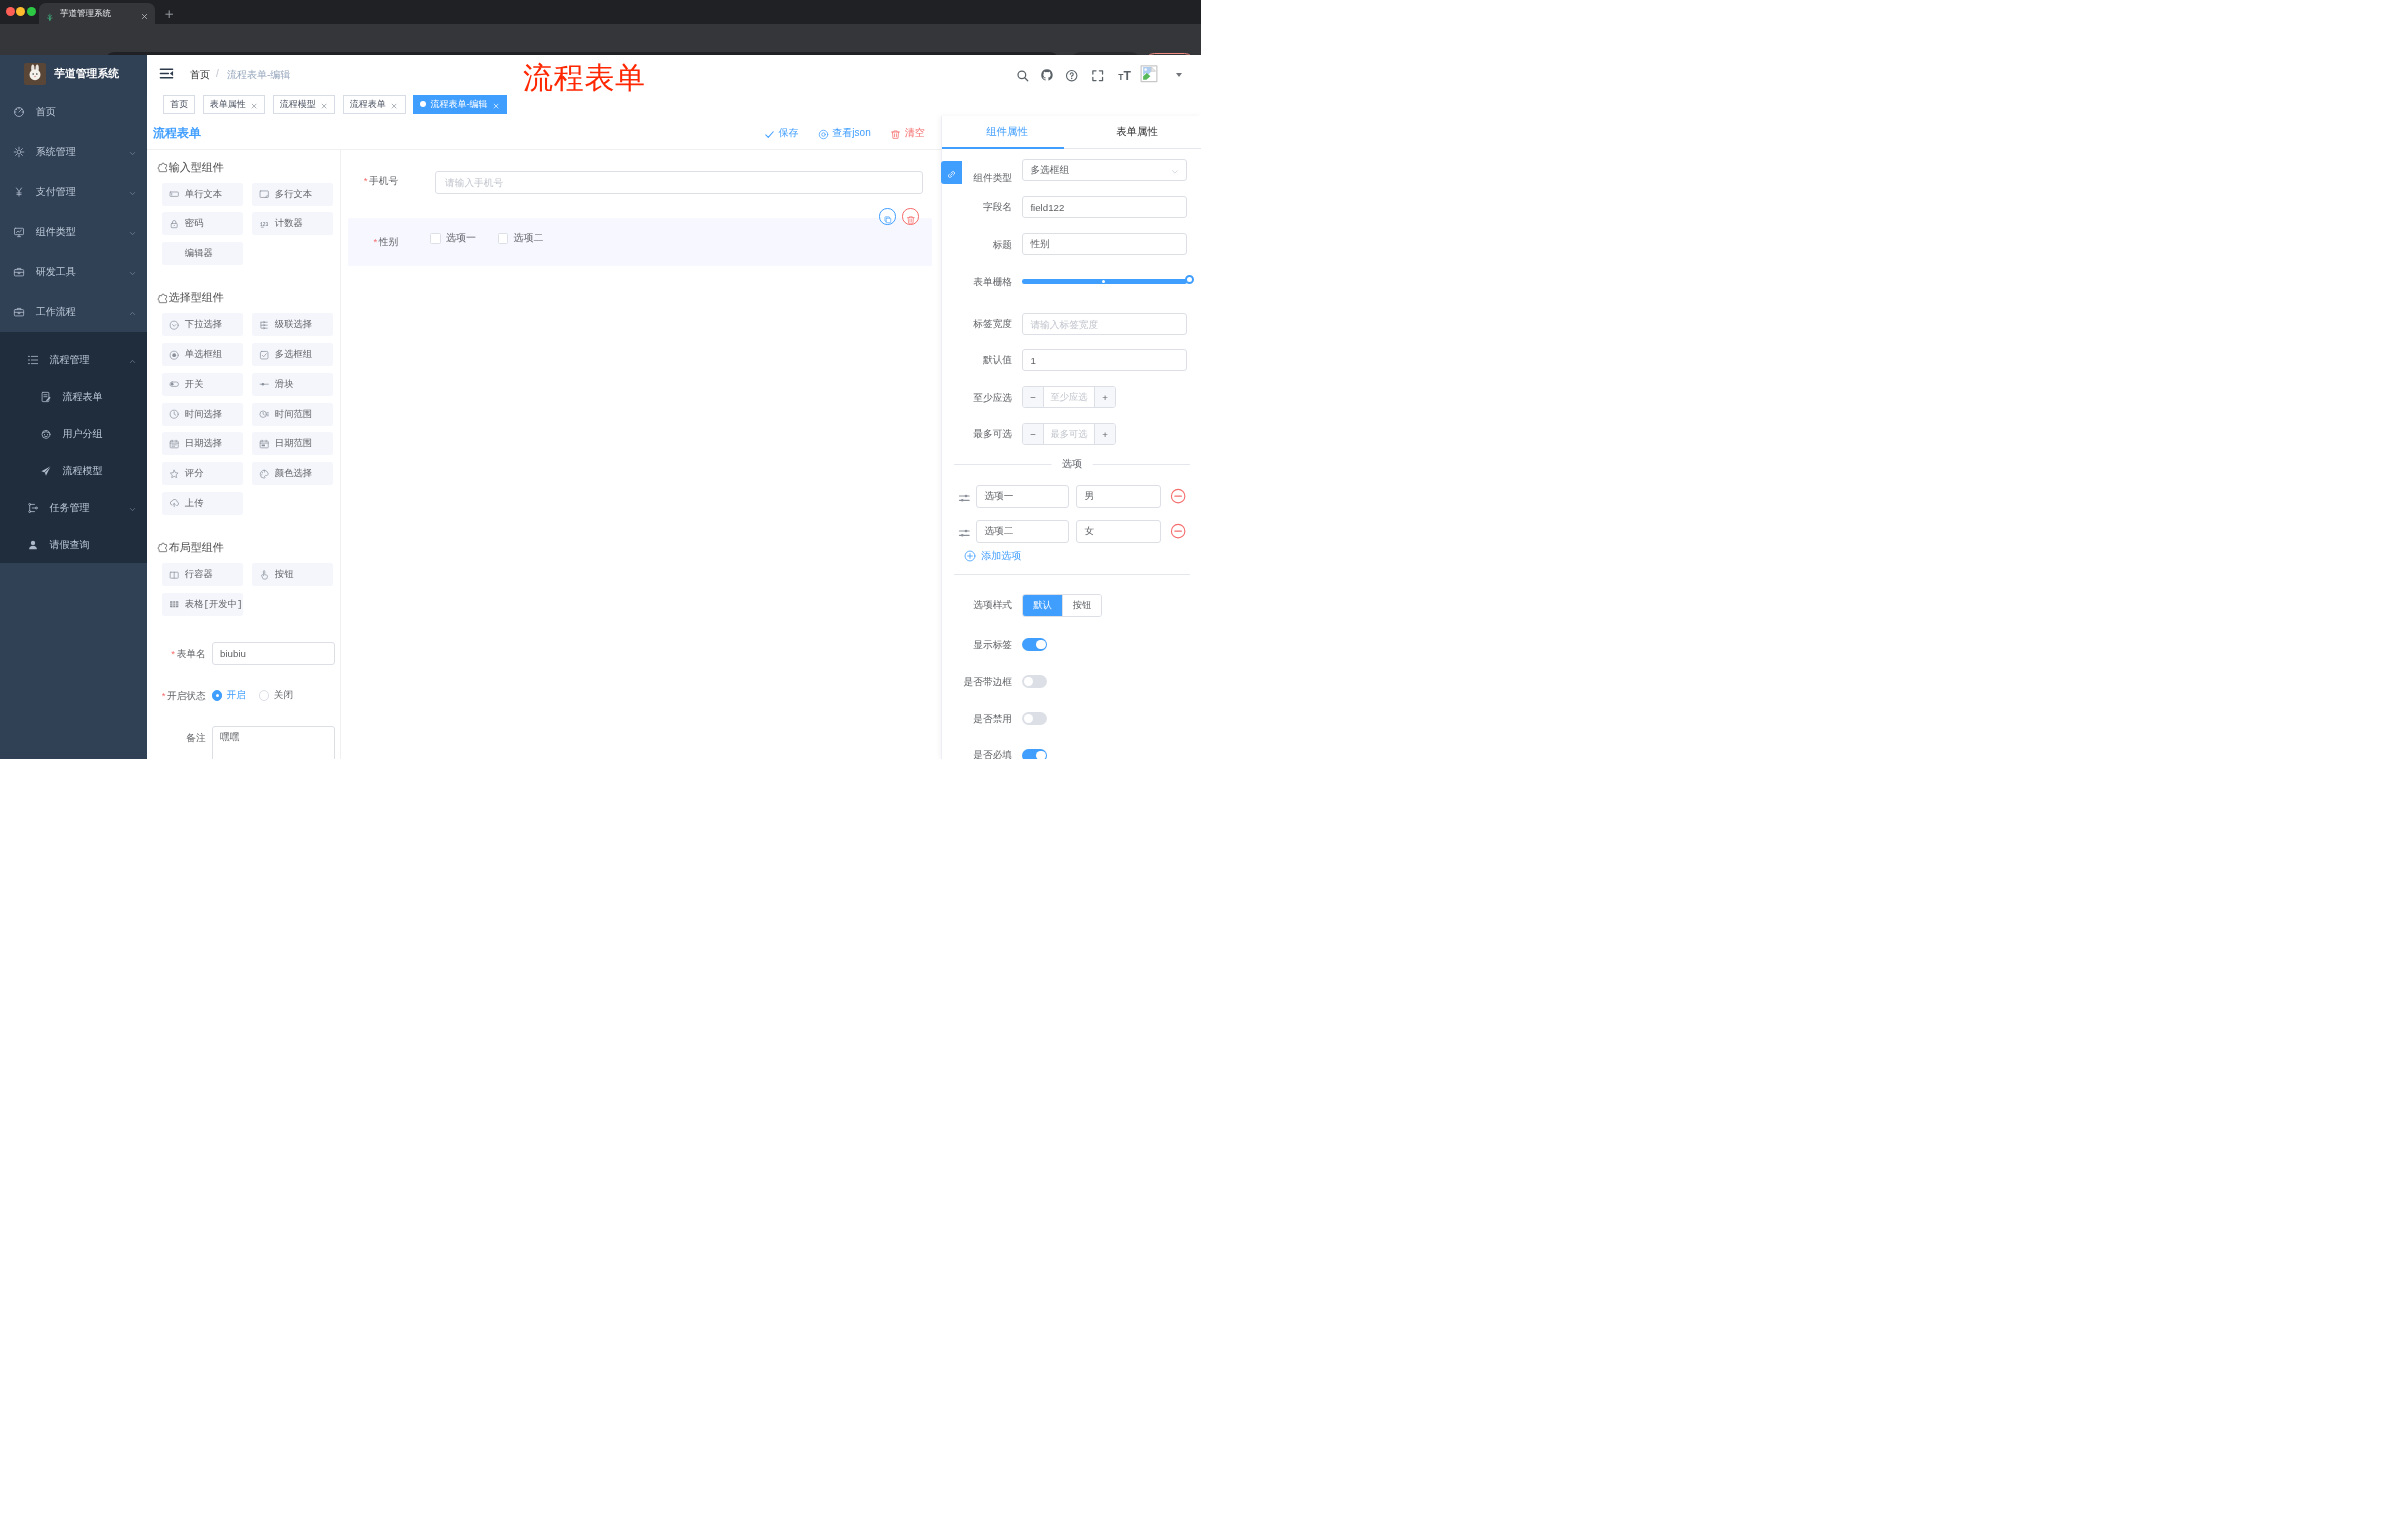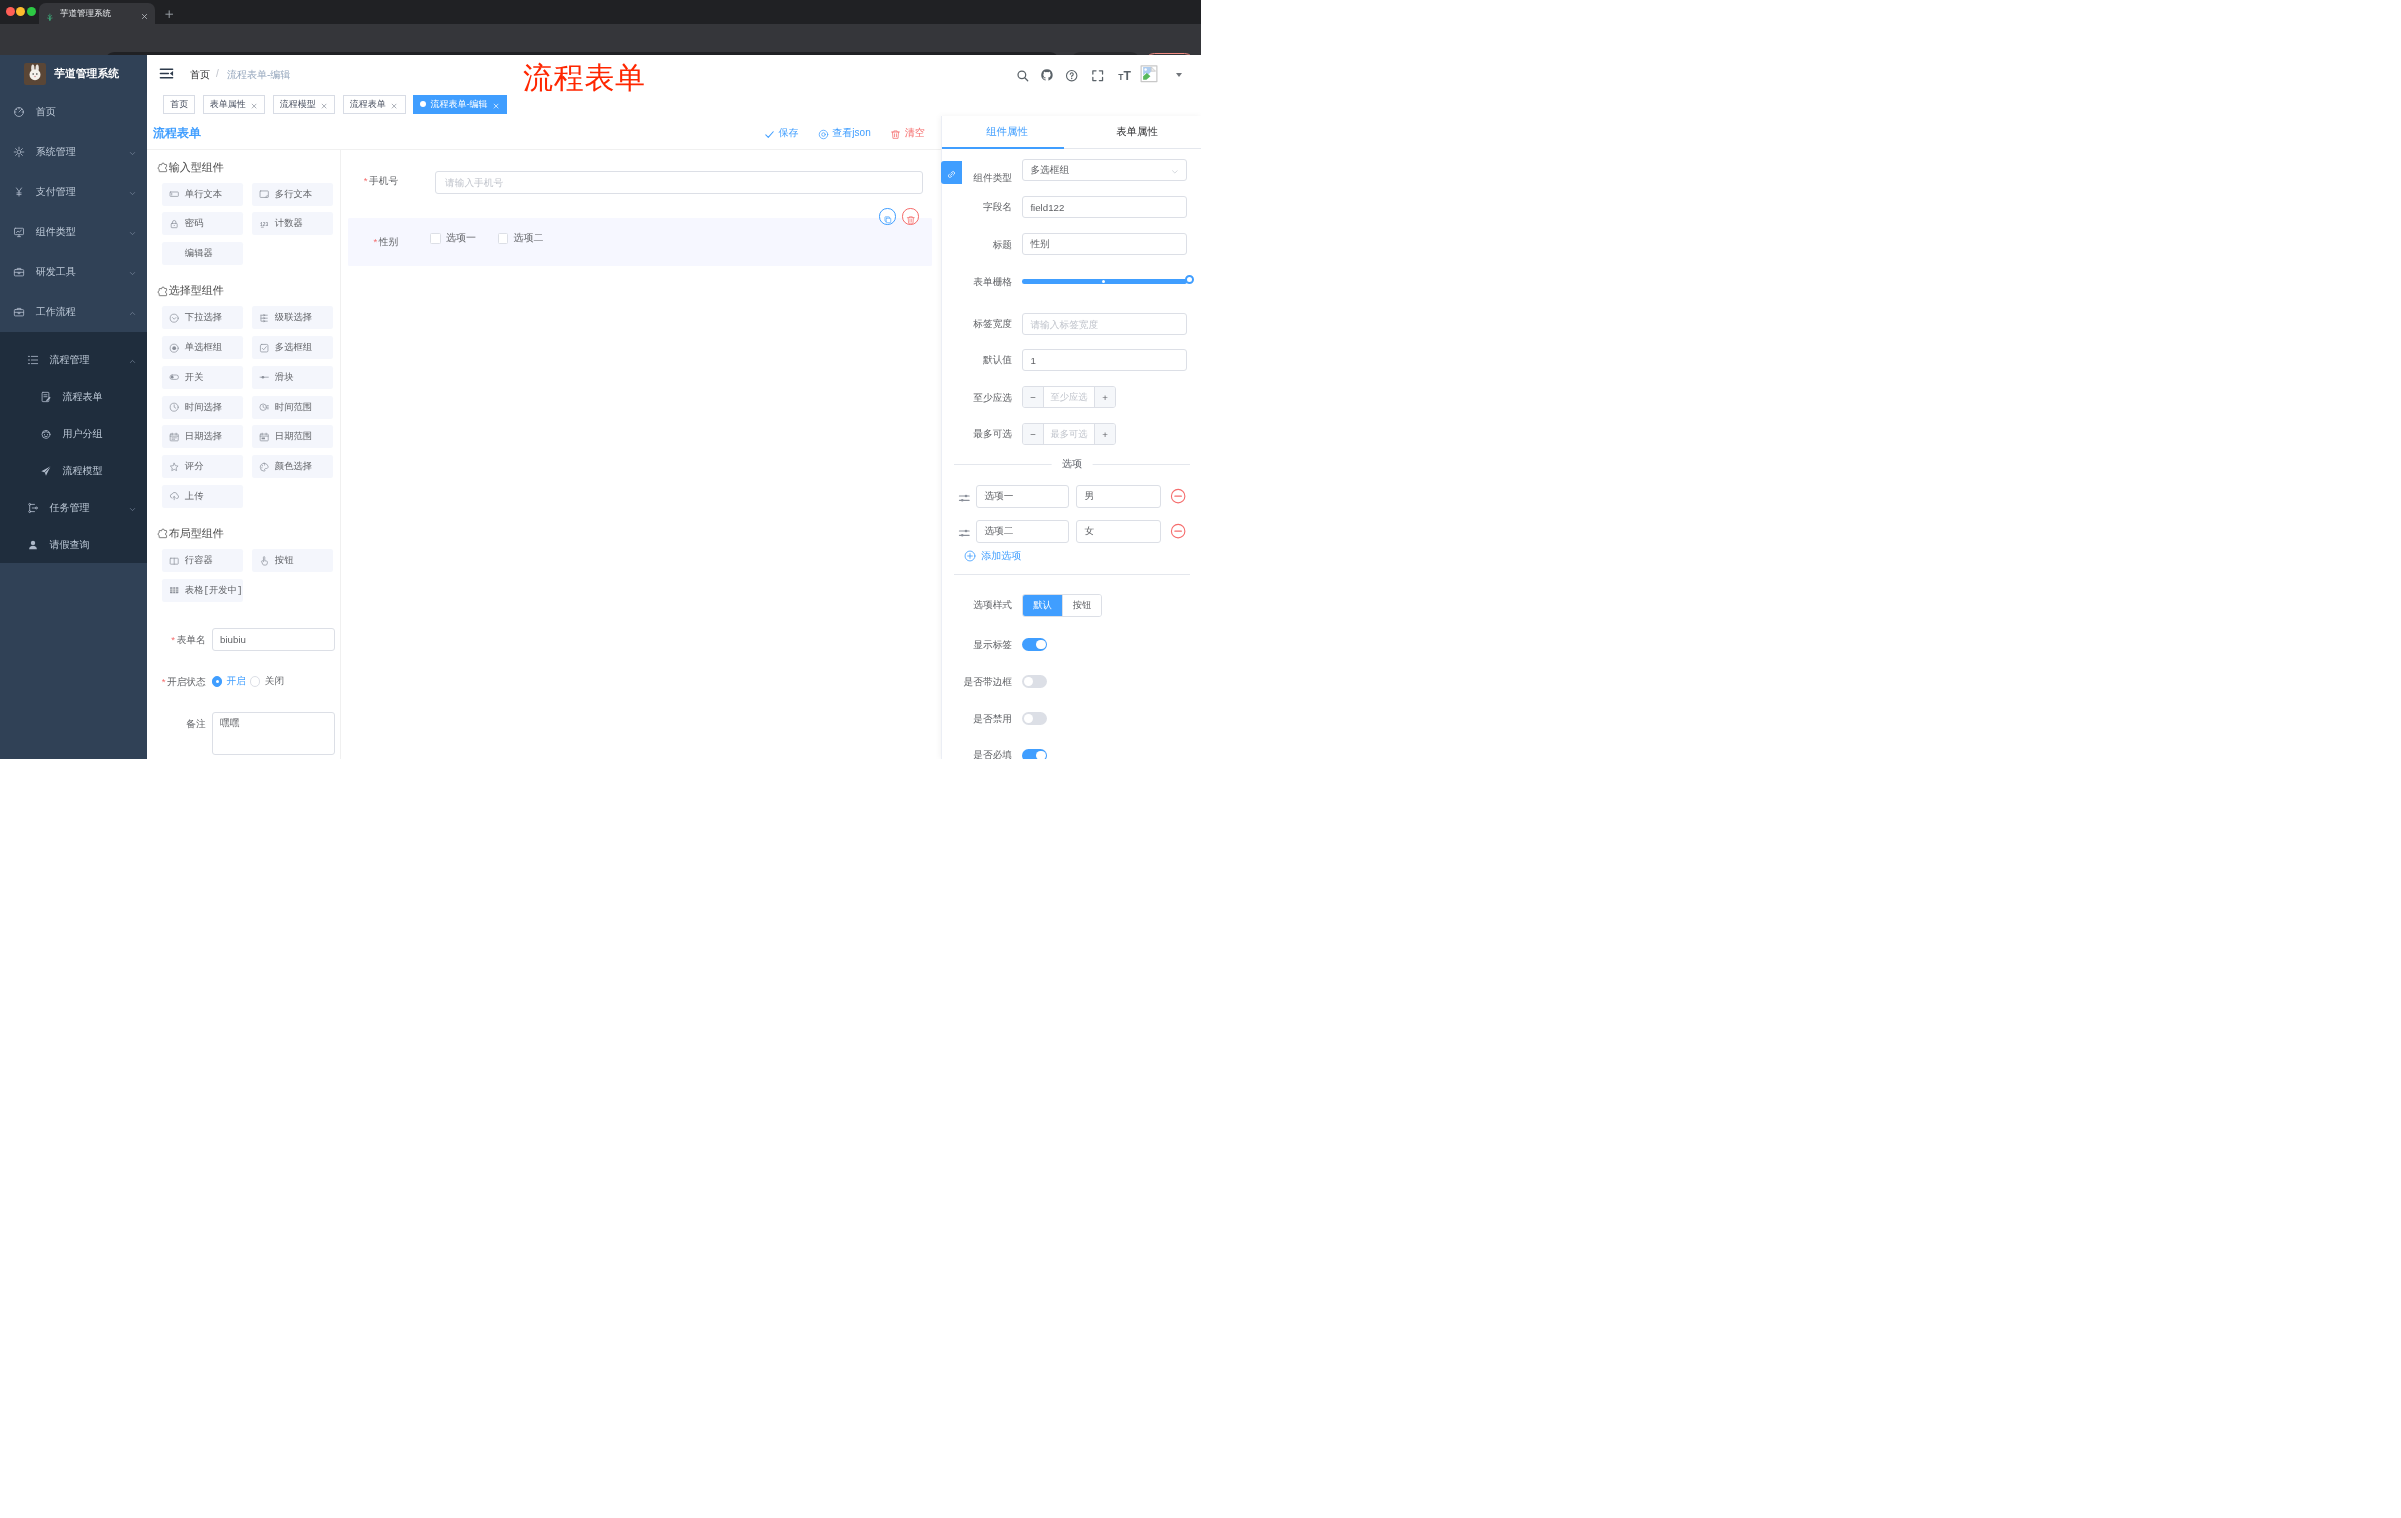--- a/index.html
+++ b/index.html
@@ -74,21 +74,21 @@
   #dtitle { position:absolute; left:6px; top:9px; font-size:12px; font-weight:600; color:#409eff; }
   #actions { position:absolute; right:16.3px; top:10.4px; display:flex; gap:19.3px; font-size:10px; }
   .actbtn { display:flex; align-items:center; gap:3.7px; cursor:pointer; color:#409eff; }
   .actbtn.red { color:#f56c6c; }
 
   
   #palette { position:absolute; left:0; top:95px; width:194px; height:609px; background:#fff;
              border-right:0.7px solid #f0f0f0; padding-left:9.7px; overflow:hidden; }
   .psec-h { display:flex; align-items:center; height:16.3px; margin:9px 0 7.4px 0; color:#4a4a4a; font-size:11px; }
   .psec-h .ic { color:#666; margin-right:6px; }
-  .psec-h.gap { margin-top:11px; }
+  .psec-h.gap { margin-top:18px; }
   .chips { display:flex; flex-wrap:wrap; margin-left:5.2px; width:172px; }
   .chip { width:81px; height:23px; margin:0 9px 6.7px 0; background:#f4f6fc; border-radius:2.2px;
           display:flex; align-items:center; padding-left:7.4px; font-size:9.3px; color:#606266; cursor:grab;font-family:Liberation Mono, monospace; }
   .chip:nth-child(2n) { margin-right:0; }
   .chip .cic { width:10.4px; height:10.4px; margin-right:5.2px; color:#8a8f99; flex:none; }
 
   
   .mrow { display:flex; margin-top:19.3px; }
   .mrow:first-of-type { margin-top:20px; }
   .mlabel { width:49px; text-align:right; font-size:9.7px; color:#606266; padding-top:6px; white-space:nowrap; }
@@ -651,21 +651,21 @@
               <span>表格[开发中]</span>
             </span>
           </div>
         </div>
       <div class="mrow">
         <span class="mlabel"><span class="req">*</span><span>表单名</span></span>
         <span class="mctl"><input class="minput" readonly="" value="biubiu" style=""></span>
       </div>
       <div class="mrow">
         <span class="mlabel"><span class="req">*</span><span>开启状态</span></span>
-        <span class="mctl" style="display:flex;align-items:center;height:23px;gap:4px">
+        <span class="mctl" style="display:flex;align-items:center;height:23px;gap:13px">
           <span class="radio on">
               <span class="rdot"></span>
               <span>开启</span>
             </span>
           <span class="radio">
               <span class="rdot"></span>
               <span>关闭</span>
             </span>
         </span>
       </div>

